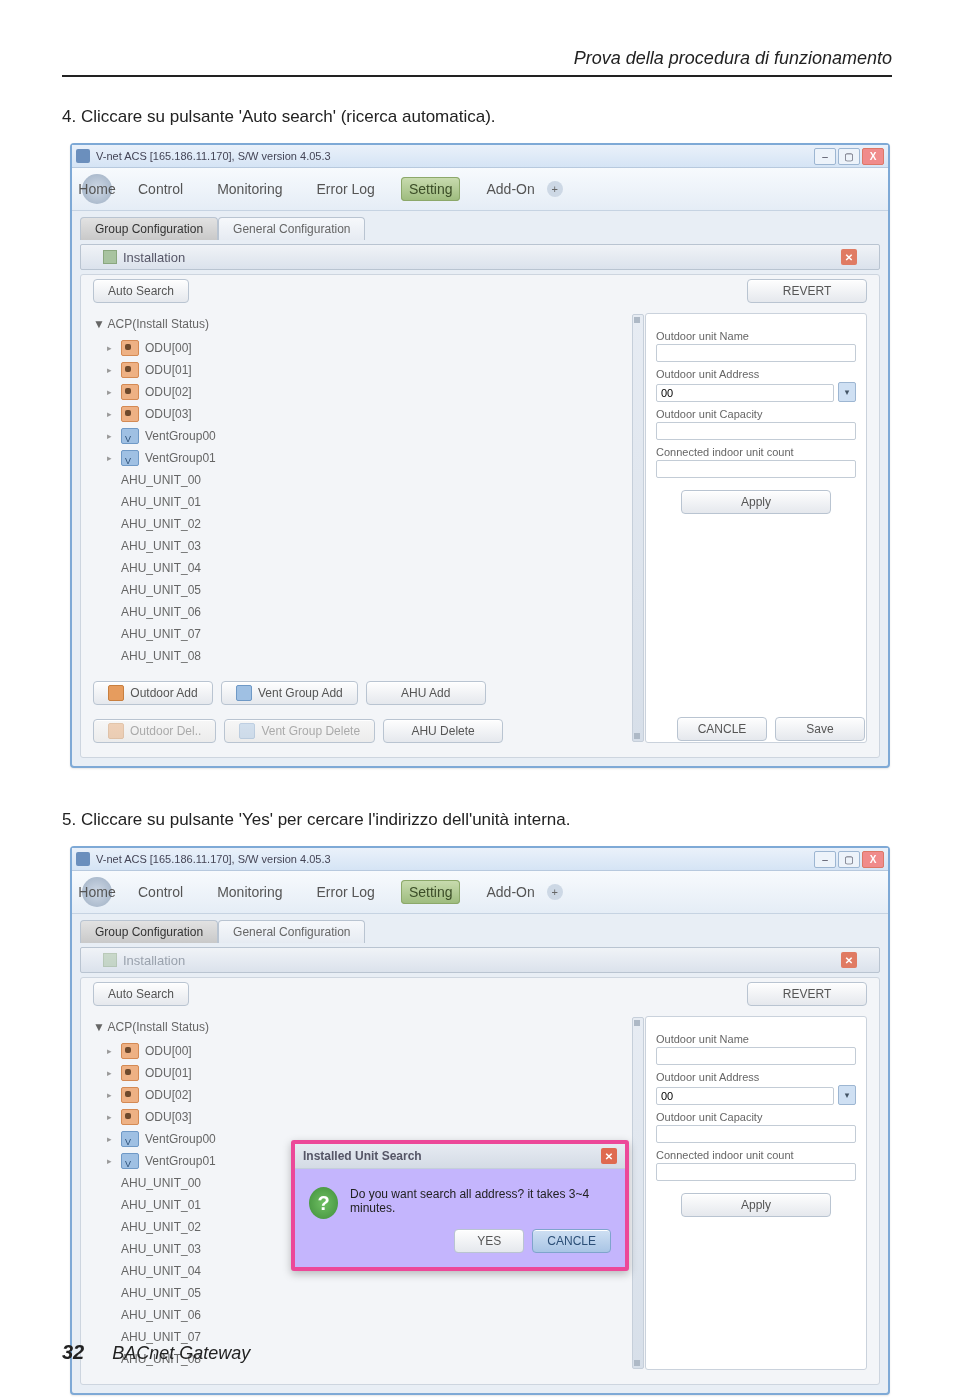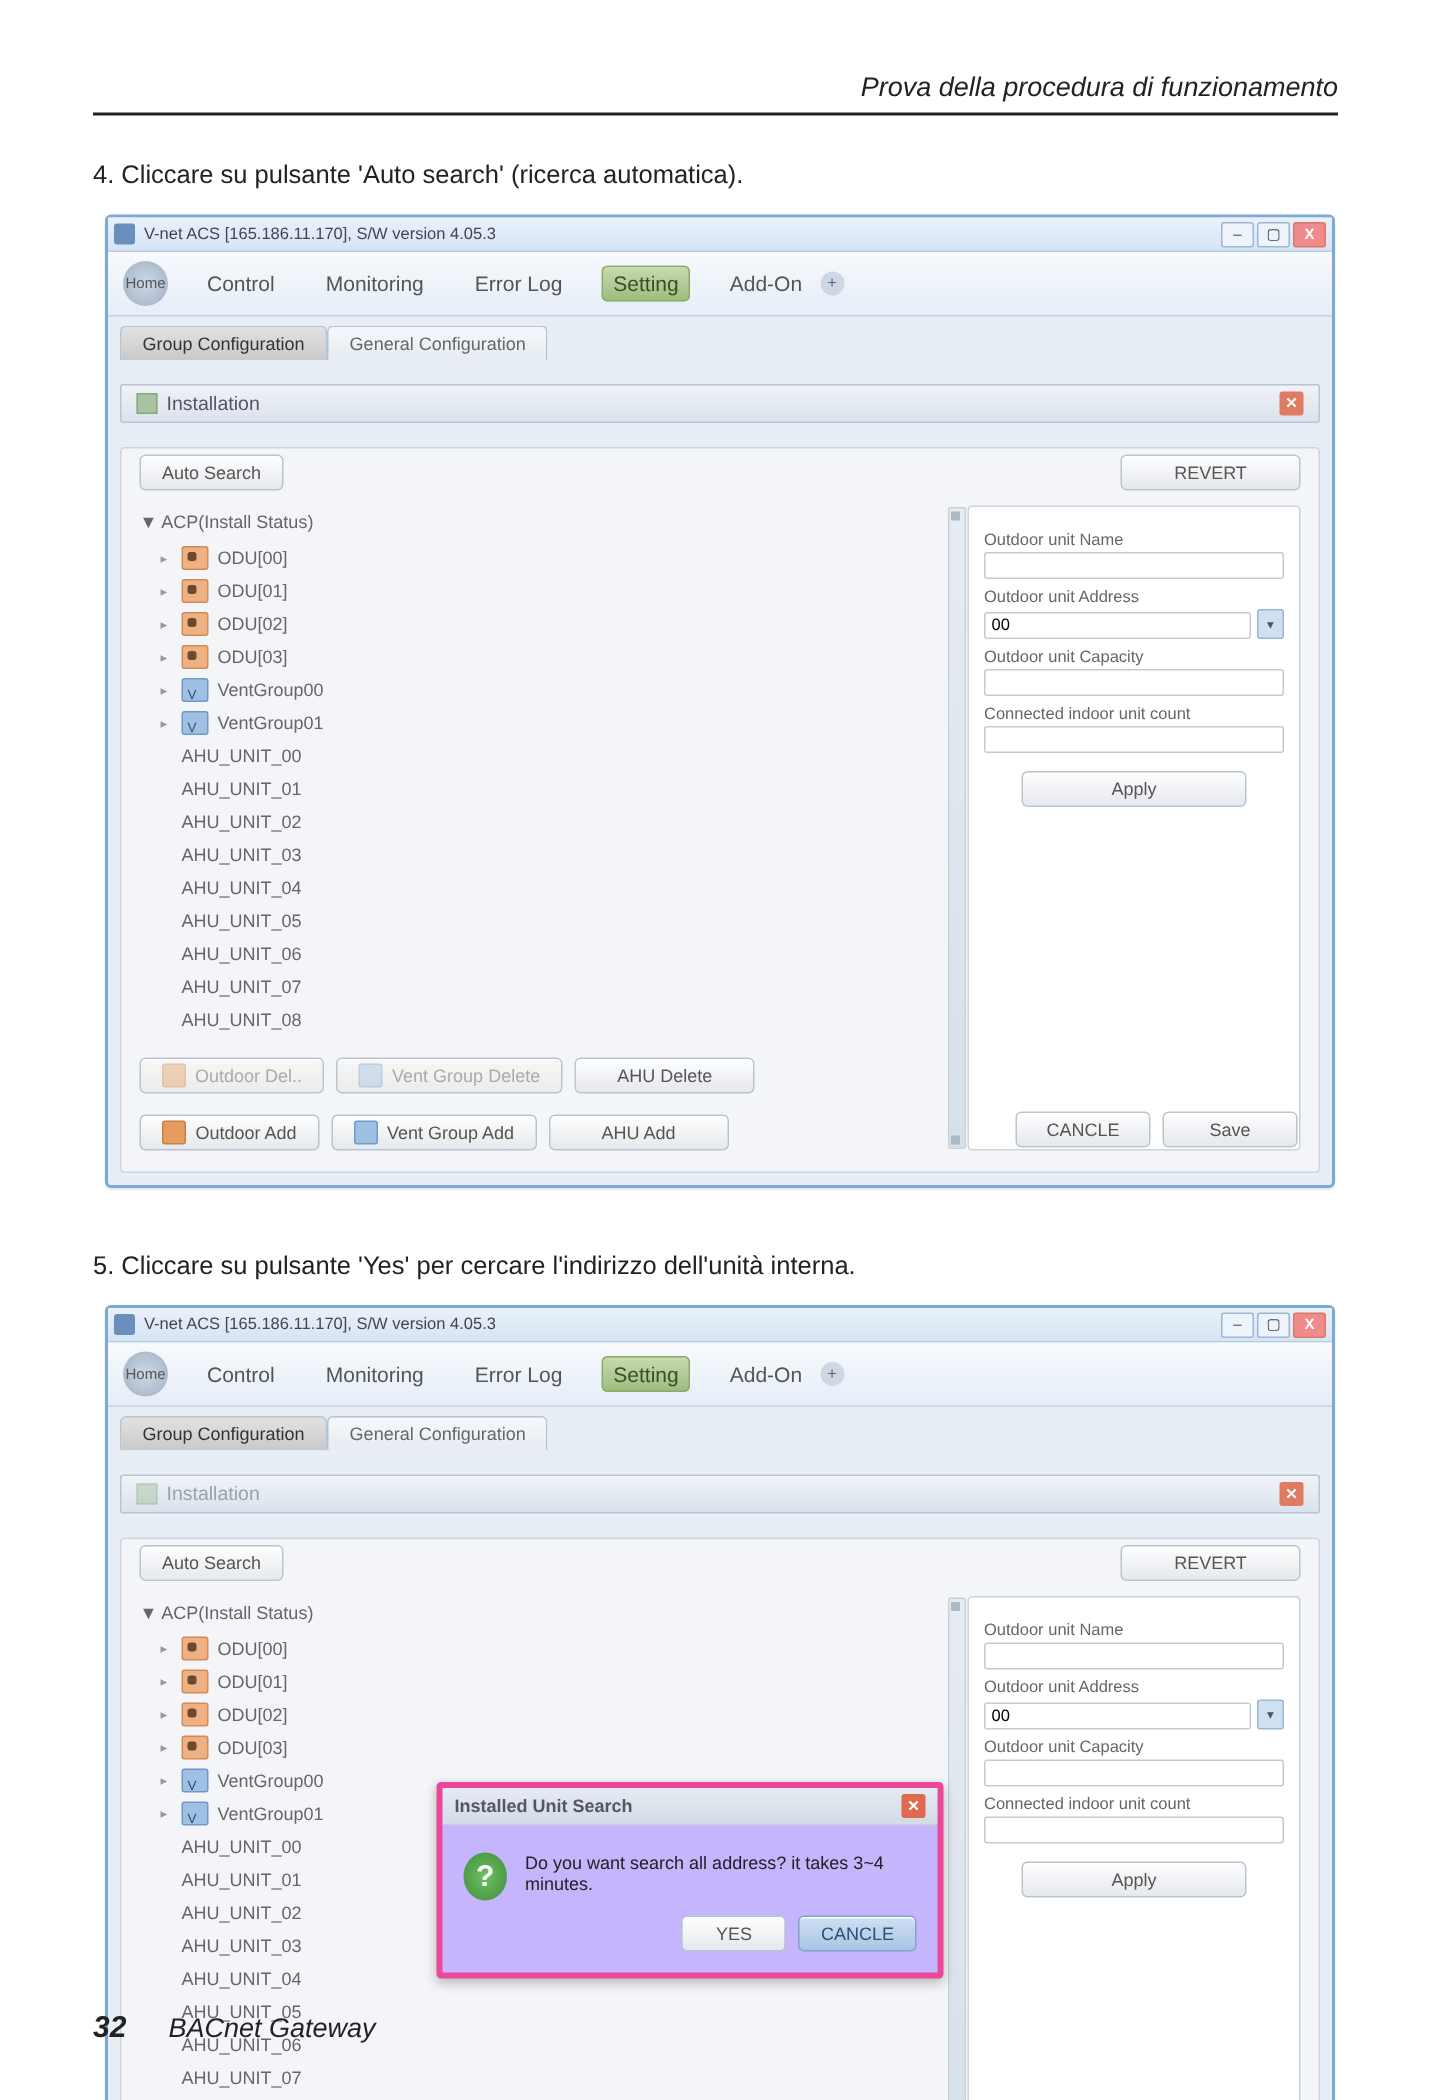--- a/index.html
+++ b/index.html
@@ -56,45 +56,45 @@
   .menubar {
     display:flex;align-items:center;gap:18px;
     padding: 6px 10px;
     background: linear-gradient(#f7fafd,#e5edf6);
     border-bottom:1px solid #c6d3e2;
     font-size:14px;color:#555;
   }
   .menubar .home-ico{
     width:30px;height:30px;border-radius:50%;
     background:radial-gradient(#cfd9e6,#9eafc3);
-    display:flex;align-items:center;justify-content:center;font-size:10px;color:#555;
+    display:flex;align-items:center;justify-content:center;font-size:14px;color:#555;
   }
   .menubar .item{padding:4px 8px;border-radius:4px;}
   .menubar .item.sel{
     background:linear-gradient(#c9dcb0,#9dbb7d);color:#3b4d27;
     box-shadow:inset 0 0 0 1px #8ca86a;
   }
   .menubar .addon{display:flex;align-items:center;gap:4px;}
   .menubar .plus{width:16px;height:16px;border-radius:50%;background:#cdd8e5;display:flex;align-items:center;justify-content:center;font-size:11px;color:#666;}
   .config-tabs{
     display:flex;gap:0;margin:6px 8px 0 8px;font-size:12px;
   }
   .config-tabs .tab{
     padding:4px 14px;border:1px solid #b9c4d1;border-bottom:none;
     background:linear-gradient(#f6f8fb,#e6ebf2);border-radius:4px 4px 0 0;color:#666;
   }
   .config-tabs .tab.active{
     background:linear-gradient(#e2e2e2,#c9c9c9);color:#333;
   }
   .install-bar{
-    margin:16px 8px;padding:4px 10px;
+    margin:4px 8px;padding:4px 22px;
     background:linear-gradient(#f0f3f7,#dbe2ec);
     border:1px solid #b9c4d1;border-radius:2px;
     font-size:13px;color:#556;
-    display:flex;align-items:flex-start;justify-content:space-between;
+    display:flex;align-items:center;justify-content:space-between;
   }
   .install-bar.disabled{color:#9aa2ad;}
   .install-bar .mini{width:12px;height:12px;background:#a8c3a0;border:1px solid #8aa77f;}
   .close-chip{
     width:16px;height:16px;background:#e07b63;border-radius:2px;color:#fff;
     display:flex;align-items:center;justify-content:center;font-size:10px;font-weight:bold;
   }
   .inner{
     margin:4px 8px 8px 8px;padding:4px 12px 14px 12px;
     background:#f3f5f8;border:1px solid #cdd5df;border-radius:3px;
@@ -310,40 +310,40 @@
           <li>
               <span class="caret"></span>
               <span>AHU_UNIT_07</span>
             </li>
           <li>
               <span class="caret"></span>
               <span>AHU_UNIT_08</span>
             </li>
         </ul>
         <div class="bottom-btn-row">
+          <button class="btn">
+              <span class="ico o"></span>
+              <span>Outdoor Add</span>
+            </button>
+          <button class="btn">
+              <span class="ico v"></span>
+              <span>Vent Group Add</span>
+            </button>
+          <button class="btn">AHU Add</button>
+        </div>
+        <div class="bottom-btn-row">
           <button class="btn disabled">
               <span class="ico o" style="opacity:.4"></span>
               <span>Outdoor Del..</span>
             </button>
           <button class="btn disabled">
               <span class="ico v" style="opacity:.4"></span>
               <span>Vent Group Delete</span>
             </button>
           <button class="btn">AHU Delete</button>
-        </div>
-        <div class="bottom-btn-row">
-          <button class="btn">
-              <span class="ico o"></span>
-              <span>Outdoor Add</span>
-            </button>
-          <button class="btn">
-              <span class="ico v"></span>
-              <span>Vent Group Add</span>
-            </button>
-          <button class="btn">AHU Add</button>
         </div>
       </div>
 
       <div class="side">
         <div class="scroll-hint"></div>
         <label>Outdoor unit Name</label>
         <input class="txt" style="">
         <label>Outdoor unit Address</label>
         <div class="addr-row">
           <input class="txt" value="00" style="">

